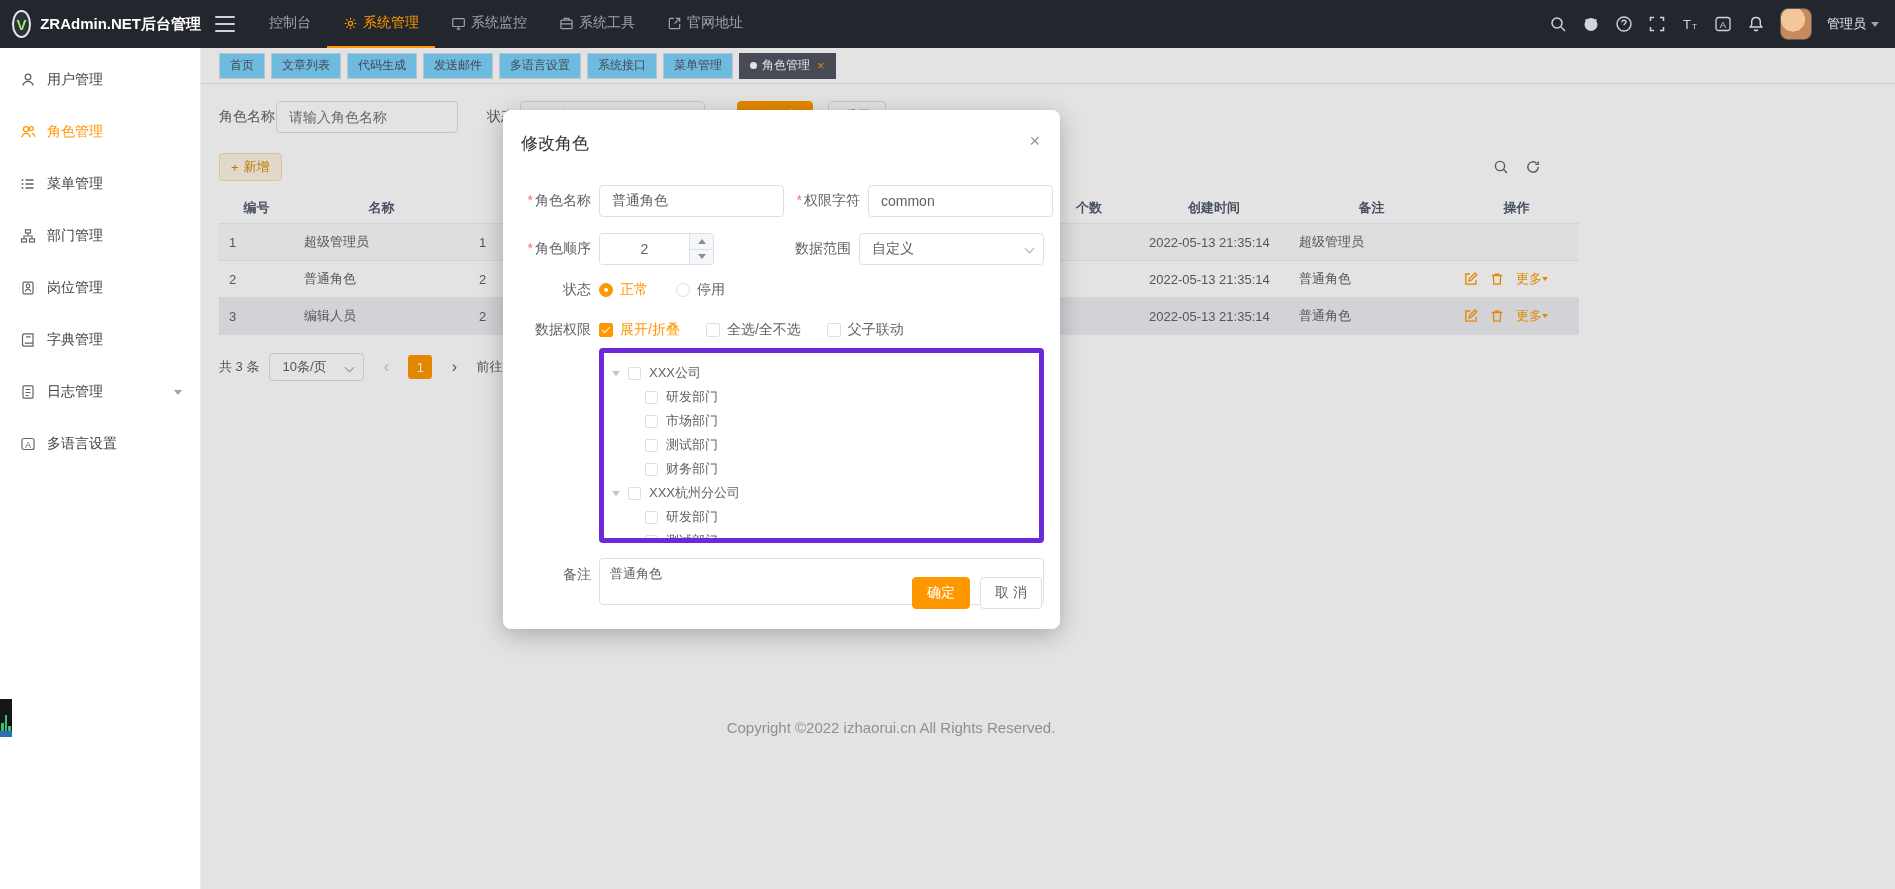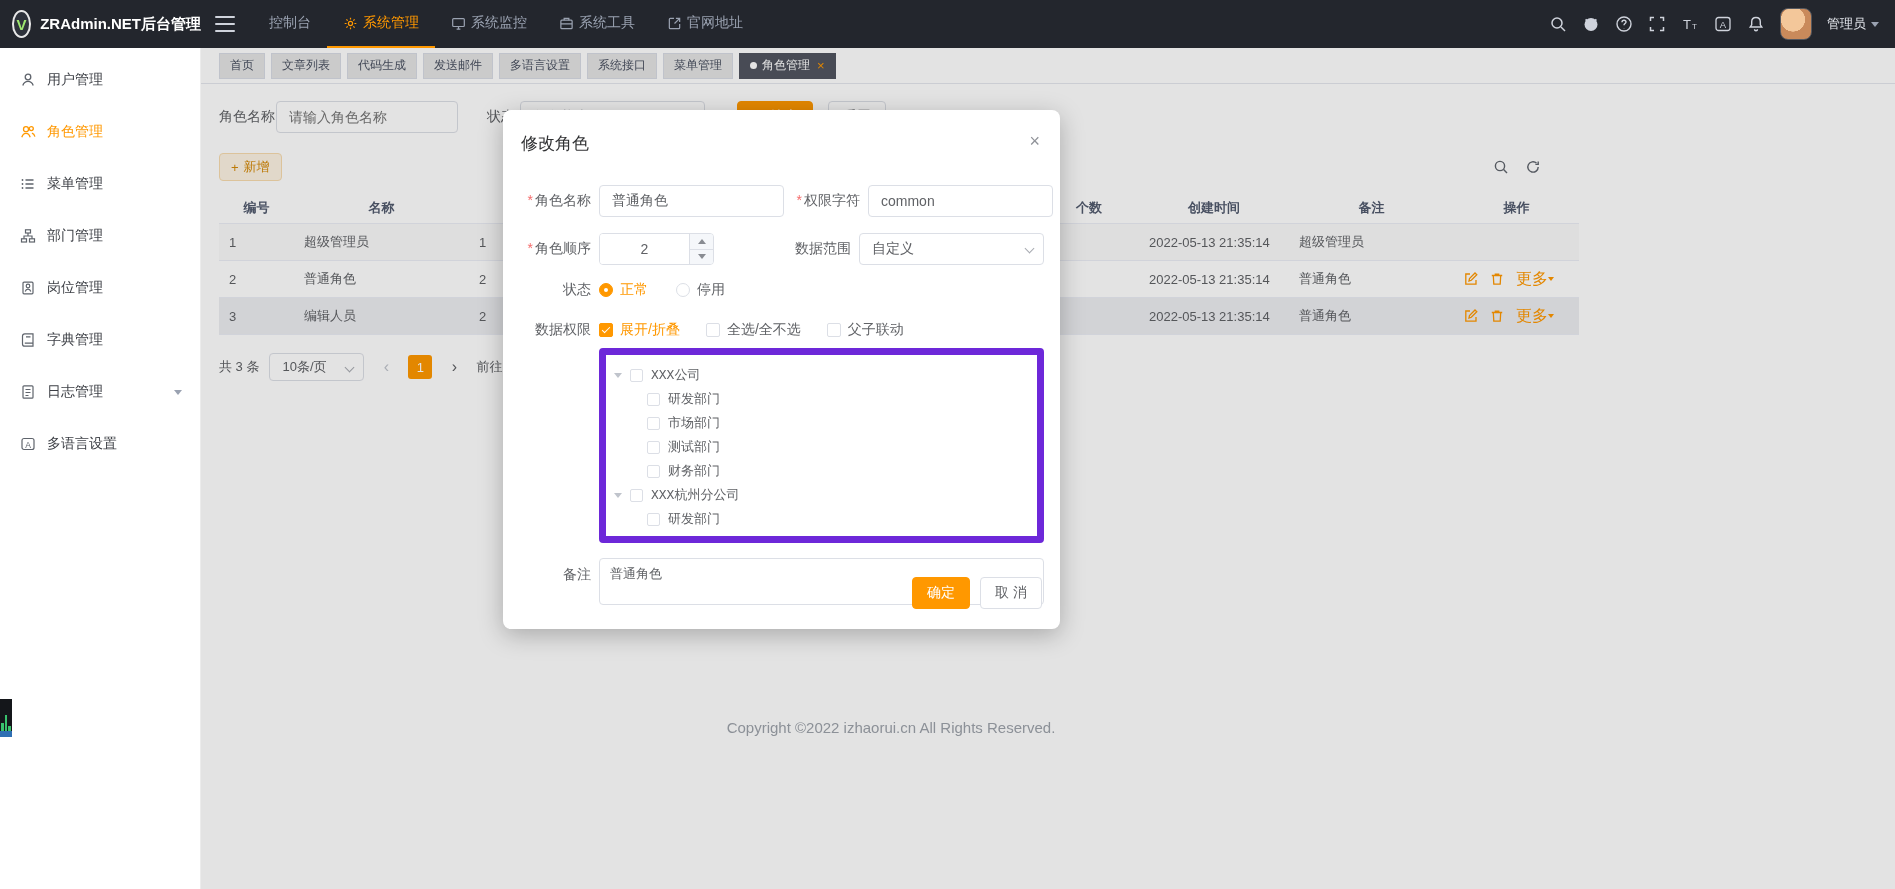--- a/index.html
+++ b/index.html
@@ -46,21 +46,21 @@
     color:#3c3f45; font-size:14px; cursor:pointer; }
   .side-item .sicon { width:16px; height:16px; color:#5f646c; display:inline-flex; flex:none; }
   .side-item.active, .side-item.active .sicon { color:var(--accent); }
   .side-item .spacer { flex:1; }
 
   
   .content { position:absolute; top:48px; left:201px; right:0; bottom:0; background:#fff; }
   .tags { height:36px; border-bottom:1px solid #e4e7ed; display:flex; align-items:center;
     gap:6px; padding:0 0 0 18px; background:#fff; }
   .tag { height:26px; display:flex; align-items:center; gap:5px; padding:0 10px;
-    border:1px solid #d8dce5; background:#e5e5e5; color:#495060; font-size:12px;
+    border:1px solid #d8dce5; background:#7dd3fc; color:#495060; font-size:12px;
     cursor:pointer; white-space:nowrap; }
   .tag.active { background:#515560; border-color:#515560; color:#fff; }
   .tag .dot { width:7px; height:7px; border-radius:50%; background:#fff; display:inline-block; }
   .tag .tclose { color:var(--accent); font-size:13px; margin-left:2px; cursor:pointer; }
 
   .page { width:1360px; padding:16px 0 0 18px; }
   .filter-row { display:flex; align-items:center; height:34px; }
   .f-label { color:#606266; font-size:14px; }
   .inp { height:32px; border:1px solid #dcdfe6; border-radius:4px; padding:0 12px;
     font-size:14px; color:#606266; outline:none; font-family:inherit; background:#fff; }
@@ -84,21 +84,21 @@
 
   table.grid { width:1360px; border-collapse:collapse; margin-top:12px; table-layout:fixed;
     font-size:13px; }
   table.grid th { text-align:center; font-weight:bold; color:#515a6e; padding:6px 10px;
     border-bottom:1px solid #ebeef5; height:27px; }
   table.grid td { color:#606266; padding:0 10px; height:37px; border-bottom:1px solid #ebeef5; }
   tr.stripe td { background:#fafafa; }
   tr.selected td { background:#ecedf1; }
   .rowact { display:flex; align-items:center; gap:12px; color:var(--accent); }
   .rowact .aicon { width:14px; height:14px; color:var(--accent); cursor:pointer; }
-  .more-link { color:var(--accent); font-size:16px; cursor:pointer; display:inline-flex;
+  .more-link { color:var(--accent); font-size:13px; cursor:pointer; display:inline-flex;
     align-items:center; }
   .more-link .caret-down { border-top-color:var(--accent); border-left-width:3.5px;
     border-right-width:3.5px; border-top-width:4.5px; }
 
   .pager { display:flex; align-items:center; gap:10px; margin-top:18px; font-size:13px;
     color:#606266; }
   .size-select { width:95px; height:28px; font-size:13px; }
   .pg-btn { width:24px; height:24px; display:flex; align-items:center; justify-content:center;
     font-size:16px; color:#c0c4cc; cursor:pointer; }
   .pg-btn.enabled { color:#606266; }
@@ -151,22 +151,22 @@
 
   .cb { width:14px; height:14px; border:1px solid #dcdfe6; border-radius:2px; background:#fff;
     display:inline-block; position:relative; flex:none; }
   .cb.checked { background:var(--accent); border-color:var(--accent); }
   .cb.checked::after { content:""; position:absolute; left:4px; top:1px; width:3px; height:7px;
     border-right:1.5px solid #fff; border-bottom:1.5px solid #fff; transform:rotate(45deg); }
   .cb-item { display:inline-flex; align-items:center; gap:7px; margin-right:26px;
     cursor:pointer; color:#606266; font-size:14px; }
   .cb-item.checked { color:var(--accent); }
 
-  .tree-box { margin-left:80px; width:445px; height:195px; border:7px solid #6d28d9;
-    border-radius:4px; padding:8px 0 0 8px; overflow:hidden; margin-bottom:15px;font-family:Liberation Mono, monospace; }
+  .tree-box { margin-left:80px; width:445px; height:195px; border:5px solid #6d28d9;
+    border-radius:4px; padding:8px 0 0 8px; overflow:hidden; margin-bottom:15px; }
   .tree-row { height:24px; display:flex; align-items:center; gap:8px; font-size:13px;
     color:#606266; cursor:pointer; }
   .tree-row.lvl1 { padding-left:33px; }
   .tree-arrow { width:0; height:0; border-left:4px solid transparent;
     border-right:4px solid transparent; border-top:5px solid #c0c4cc; flex:none; }
   .tree-row .cb { width:13px; height:13px; }
 
   .remark-row { align-items:flex-start; }
   .remark-ta { width:445px; height:47px; border:1px solid #dcdfe6; border-radius:4px;
     padding:6px 10px; font-size:13px; color:#606266; font-family:inherit; resize:vertical;

